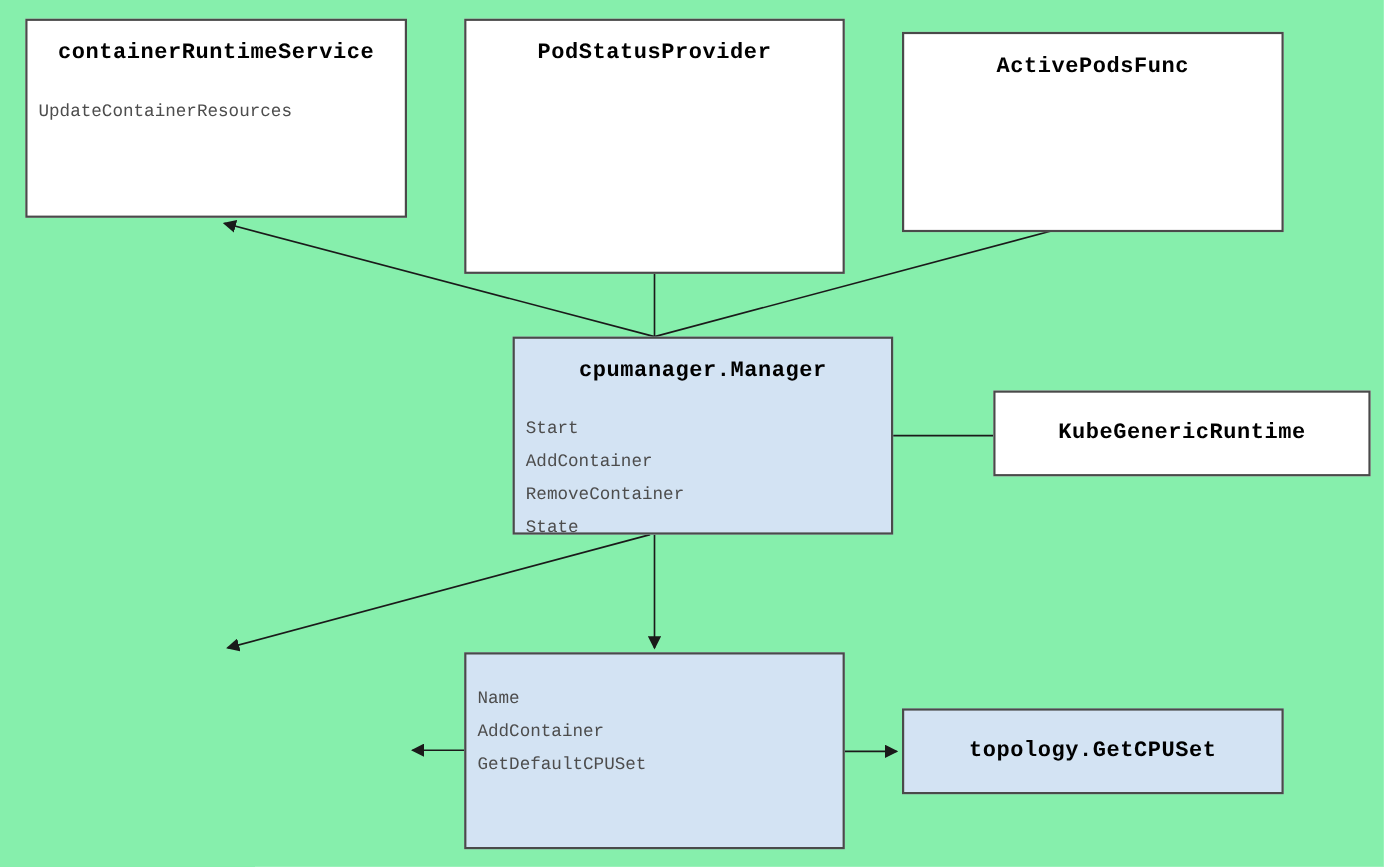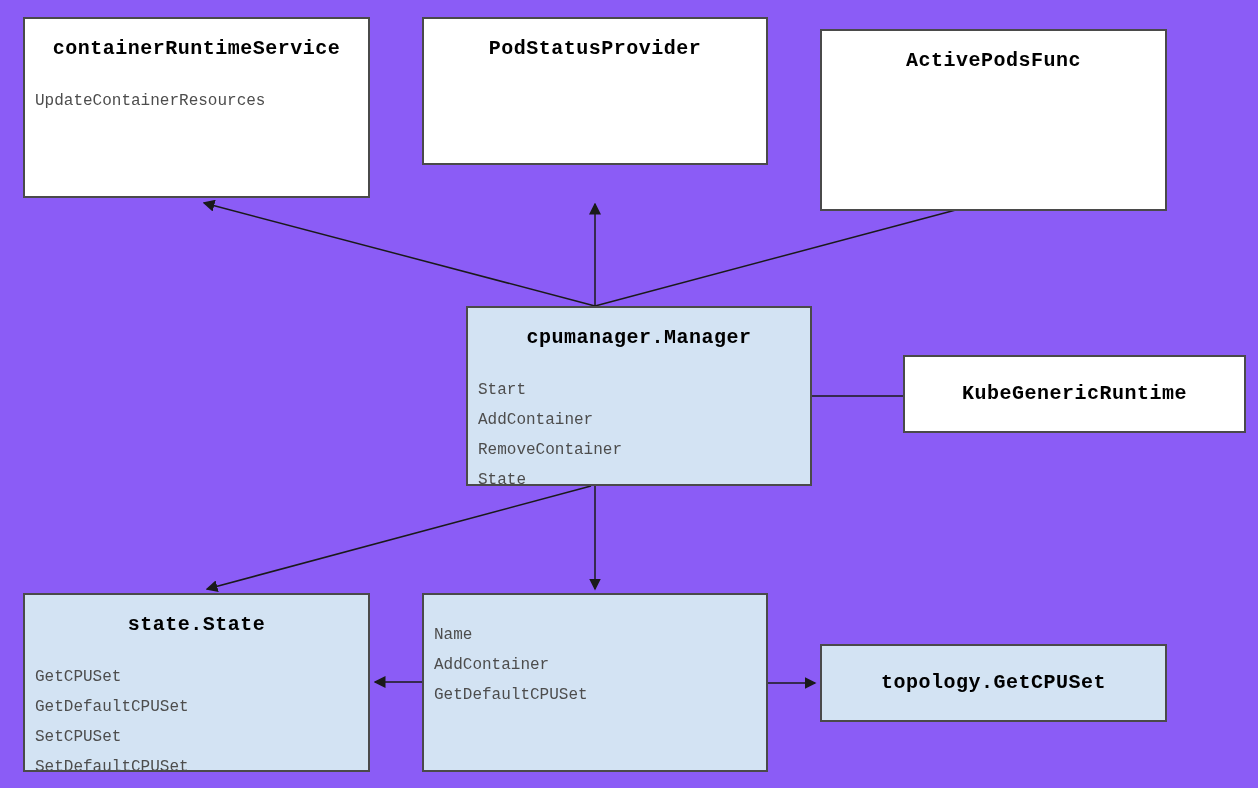--- a/index.html
+++ b/index.html
@@ -1,21 +1,21 @@
 <!DOCTYPE html>
 <html><head>
 <meta charset="utf-8">
 <style>
   * { margin: 0; padding: 0; box-sizing: border-box; }
   body { background: #ffffff; font-family: "Liberation Mono", "DejaVu Sans Mono", monospace; }
   .canvas {
     position: relative;
     width: 1258px;
     height: 788px;
-    background: #8b5cf6;
+    background: #86efac;
     overflow: hidden;
   }
   .connector-layer {
     position: absolute;
     left: 0; top: 0;
     width: 1258px; height: 788px;
     pointer-events: none;
   }
   .box {
     position: absolute;
@@ -42,21 +42,21 @@
   }
   .box.title-only {
     display: flex;
     align-items: center;
     justify-content: center;
   }
   .box.title-only .box-title { margin-top: 0; }
 
   
   #box-container-runtime-service { left: 23px;  top: 17px;  width: 347px; height: 181px; }
-  #box-pod-status-provider       { left: 422px; top: 17px;  width: 346px; height: 148px; }
+  #box-pod-status-provider       { left: 422px; top: 17px;  width: 346px; height: 232px; }
   #box-active-pods-func          { left: 820px; top: 17px;  width: 347px; height: 182px; margin-top: 12px; }
   #box-cpumanager-manager        { left: 422px; top: 306px; width: 346px; height: 180px; margin-left: 44px; }
   #box-kube-generic-runtime      { left: 903px; top: 355px; width: 343px; height: 78px; align-items: center; }
   #box-state-state               { left: 23px;  top: 593px; width: 347px; height: 179px; }
   #box-cpumanager-policy         { left: 422px; top: 593px; width: 346px; height: 179px; }
   #box-topology-topology         { left: 820px; top: 644px; width: 347px; height: 78px; }
 </style>
 </head>
 <body>
 
@@ -96,27 +96,20 @@
     <div class="box-methods">Start
 AddContainer
 RemoveContainer
 State</div>
   </div>
 
   <div class="box title-only" id="box-kube-generic-runtime">
     <div class="box-title">KubeGenericRuntime</div>
   </div>
 
-  <div class="box blue" id="box-state-state">
-    <div class="box-title">state.State</div>
-    <div class="box-methods">GetCPUSet
-GetDefaultCPUSet
-SetCPUSet
-SetDefaultCPUSet</div>
-  </div>
 
   <div class="box blue" id="box-cpumanager-policy">
     <div class="box-methods">Name
 AddContainer
 GetDefaultCPUSet</div>
   </div>
 
   <div class="box blue title-only" id="box-topology-topology">
     <div class="box-title">topology.GetCPUSet</div>
   </div>

